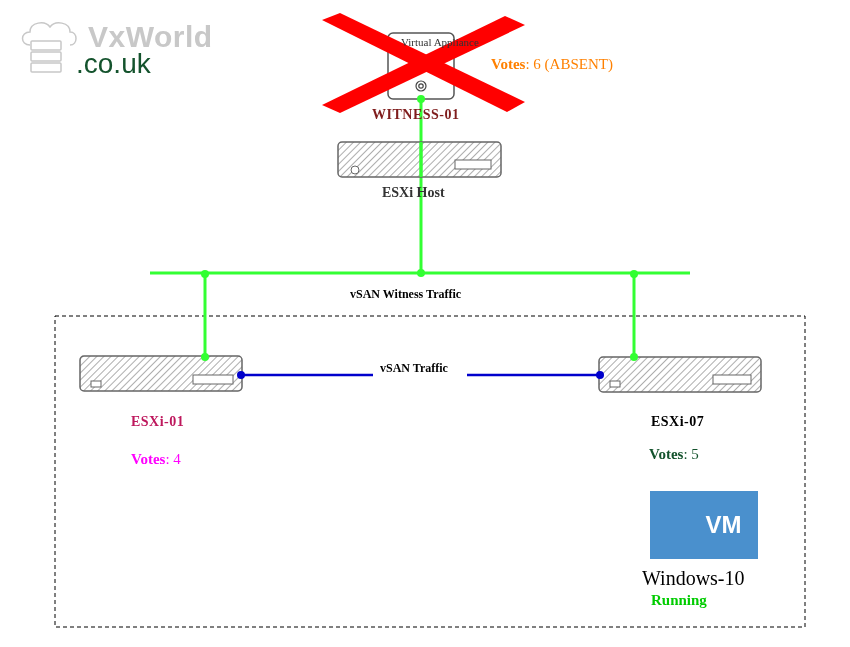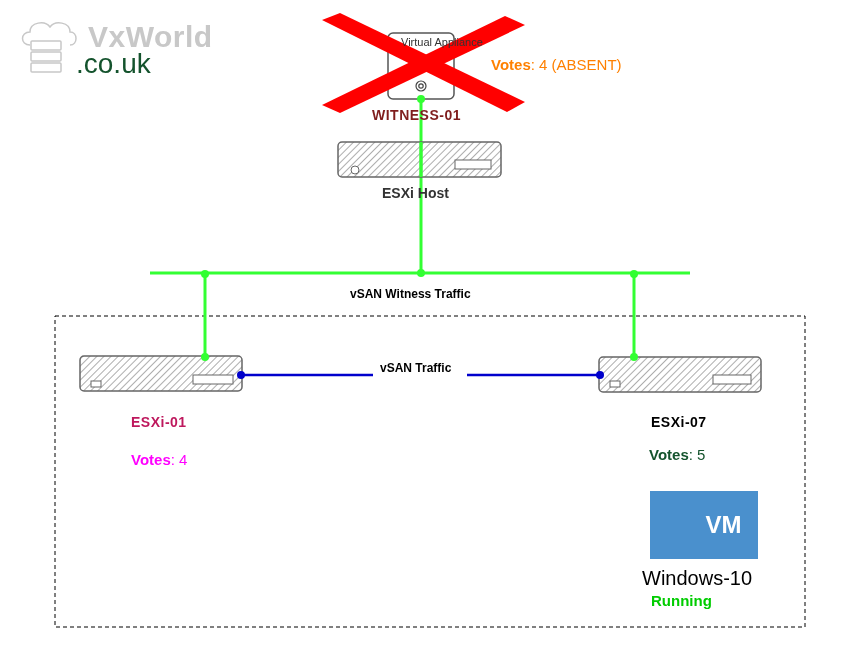--- a/index.html
+++ b/index.html
@@ -1,19 +1,19 @@
 <!DOCTYPE html>
 <html><head>
 <meta charset="utf-8">
 <style>
   html, body { margin: 0; padding: 0; background: #ffffff; }
   body { width: 850px; height: 647px; position: relative; overflow: hidden;
          font-family: "Liberation Sans", sans-serif; }
   #diagram { position: absolute; left: 0; top: 0; }
-  .lbl { position: absolute; font-family: Liberation Sans, sans-serif; white-space: nowrap; }
+  .lbl { position: absolute; font-family: Liberation Serif, serif; white-space: nowrap; }
   .bold { font-weight: bold; }
   .logo-main { position: absolute; left: 88px; top: 20px; font-size: 30px; font-weight: bold; color: #c8c8c8; letter-spacing: 0.5px; }
   .logo-sub { position: absolute; left: 76px; top: 48px; font-size: 28px; color: #14532d; }
   .votes-num { font-weight: normal; }
   .vm-box { position: absolute; left: 650px; top: 491px; width: 69px; height: 68px; background: #4a90cd; color: #fff;
             font-weight: bold; font-size: 24px; display: flex; align-items: center; justify-content: center; padding-left: 39px; }
 </style>
 </head>
 <body>
 
@@ -82,21 +82,21 @@
 </svg>
 
 <div class="logo-main">VxWorld</div>
 <div class="logo-sub">.co.uk</div>
 
 <div class="lbl" style="left:401px;top:36px;font-size:11px;color:#333;">Virtual Appliance</div>
 
 <div class="lbl bold" style="left:372px;top:107px;font-size:14px;color:#7f1d1d;letter-spacing:0.5px;">WITNESS-01</div>
 
 <div class="lbl" style="left:491px;top:56px;font-size:15px;color:#ff8000;">
-  <span class="bold">Votes</span><span class="votes-num">: 4 (ABSENT)</span>
+  <span class="bold">Votes</span><span class="votes-num">: 6 (ABSENT)</span>
 </div>
 
 <div class="lbl bold" style="left:382px;top:185px;font-size:14px;color:#333;">ESXi Host</div>
 
 <div class="lbl bold" style="left:350px;top:287px;font-size:12px;color:#000;">vSAN Witness Traffic</div>
 
 <div class="lbl bold" style="left:380px;top:361px;font-size:12px;color:#000;">vSAN Traffic</div>
 
 <div class="lbl bold" style="left:131px;top:414px;font-size:14px;color:#be185d;letter-spacing:0.5px;">ESXi-01</div>
 <div class="lbl" style="left:131px;top:451px;font-size:15px;color:#ff00ff;">

